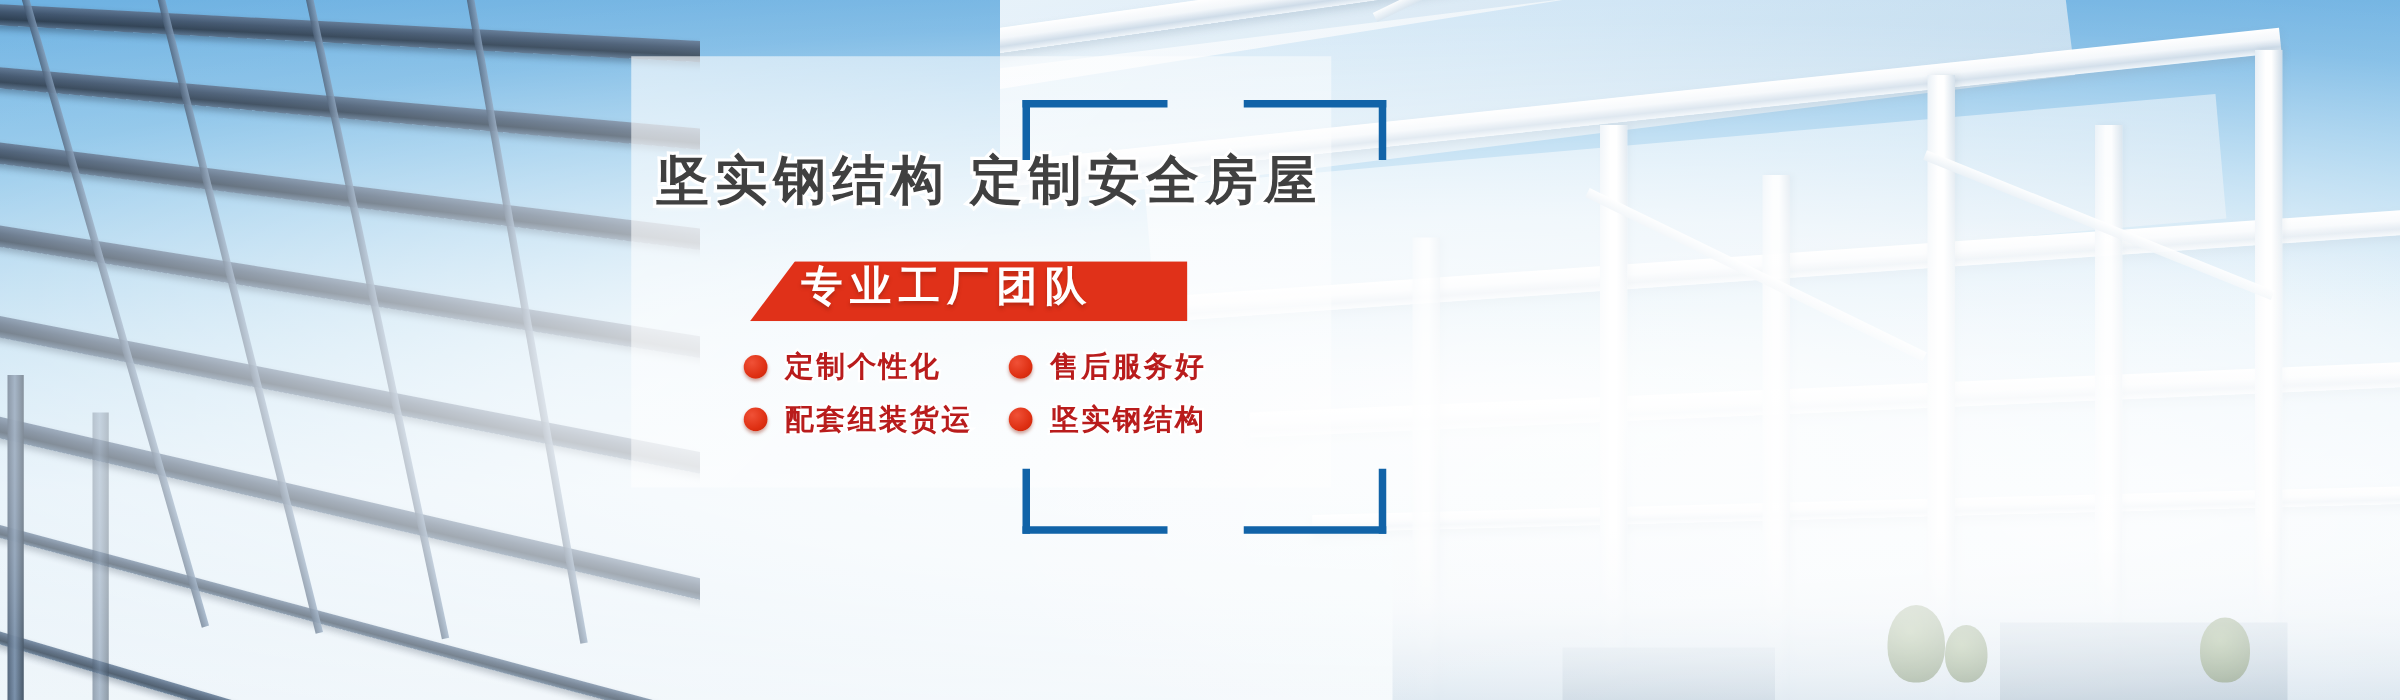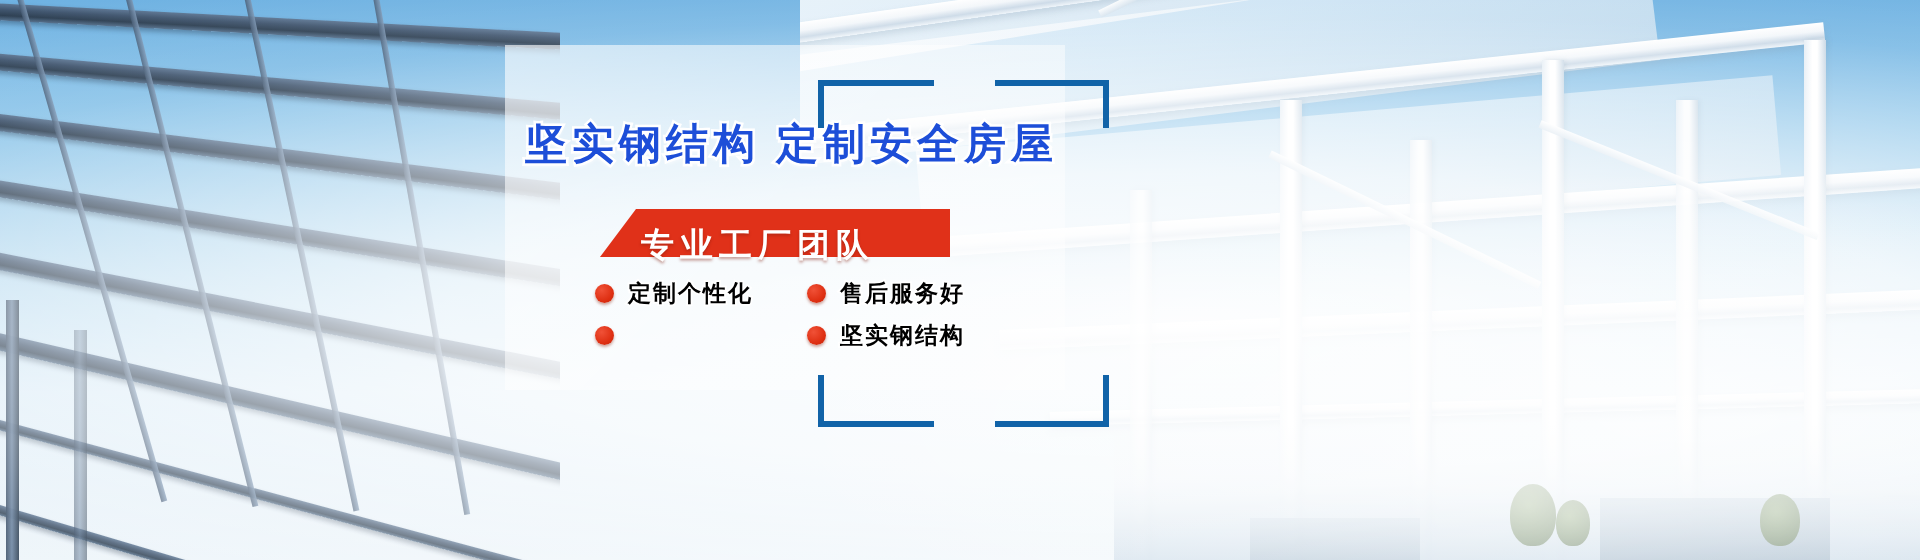--- a/index.html
+++ b/index.html
@@ -104,57 +104,57 @@
   .bracket{position:absolute;border-color:#1163a8;border-style:solid;border-width:0;}
   .bk-tl{left:818px;top:80px;width:110px;height:42px;border-top-width:6px;border-left-width:6px;}
   .bk-tr{left:995px;top:80px;width:108px;height:42px;border-top-width:6px;border-right-width:6px;}
   .bk-bl{left:818px;top:375px;width:110px;height:46px;border-bottom-width:6px;border-left-width:6px;}
   .bk-br{left:995px;top:375px;width:108px;height:46px;border-bottom-width:6px;border-right-width:6px;}
 
   
   .headline{
     position:absolute;left:525px;top:116px;width:520px;
     font-size:42px;font-weight:bold;letter-spacing:5px;
-    color:#1d4ed8;
+    color:#404040;
     white-space:nowrap;
     -webkit-text-stroke:5px #ffffff;
     paint-order:stroke fill;
     text-shadow:0 3px 4px rgba(255,255,255,.9);
   }
   .headline .gap{display:inline-block;width:16px;}
 
   
   .ribbon{
     position:absolute;left:600px;top:209px;width:350px;height:48px;
     background:#e03119;
     clip-path:polygon(36px 0, 100% 0, 100% 100%, 0 100%);
     box-shadow:0 3px 6px rgba(120,40,25,.28);
   }
   .ribbon-text{
-    position:absolute;left:641px;top:223px;
+    position:absolute;left:641px;top:207px;
     font-size:33px;font-weight:bold;letter-spacing:6px;color:#ffffff;
     white-space:nowrap;
     text-shadow:0 2px 3px rgba(130,30,15,.45);
   }
 
   
   .features{position:absolute;left:595px;top:272px;width:440px;}
   .frow{display:flex;align-items:center;height:42px;}
   .fitem{display:flex;align-items:center;}
   .fitem.col1{width:212px;}
   .dot{
     width:19px;height:19px;border-radius:50%;
     background:radial-gradient(circle at 35% 32%,#f05137,#de2f12 62%,#c22408);
     box-shadow:0 2px 3px rgba(150,50,30,.45);
     flex:0 0 auto;
   }
   .ftext{
     margin-left:14px;
     font-size:23px;font-weight:bold;letter-spacing:2px;
-    color:#000000;white-space:nowrap;
+    color:#b91c1c;white-space:nowrap;
     -webkit-text-stroke:3.5px #ffffff;
     paint-order:stroke fill;
     text-shadow:0 2px 3px rgba(255,255,255,.85);
     font-family:Liberation Mono, monospace;
   }
 </style>
 </head>
 <body>
 
 <div id="banner">
@@ -238,20 +238,21 @@
         <span class="ftext">定制个性化</span>
       </div>
       <div class="fitem">
         <span class="dot"></span>
         <span class="ftext">售后服务好</span>
       </div>
     </div>
     <div class="frow">
       <div class="fitem col1">
         <span class="dot"></span>
+        <span class="ftext">配套组装货运</span>
       </div>
       <div class="fitem">
         <span class="dot"></span>
         <span class="ftext">坚实钢结构</span>
       </div>
     </div>
   </div>
 
 </div>
 

